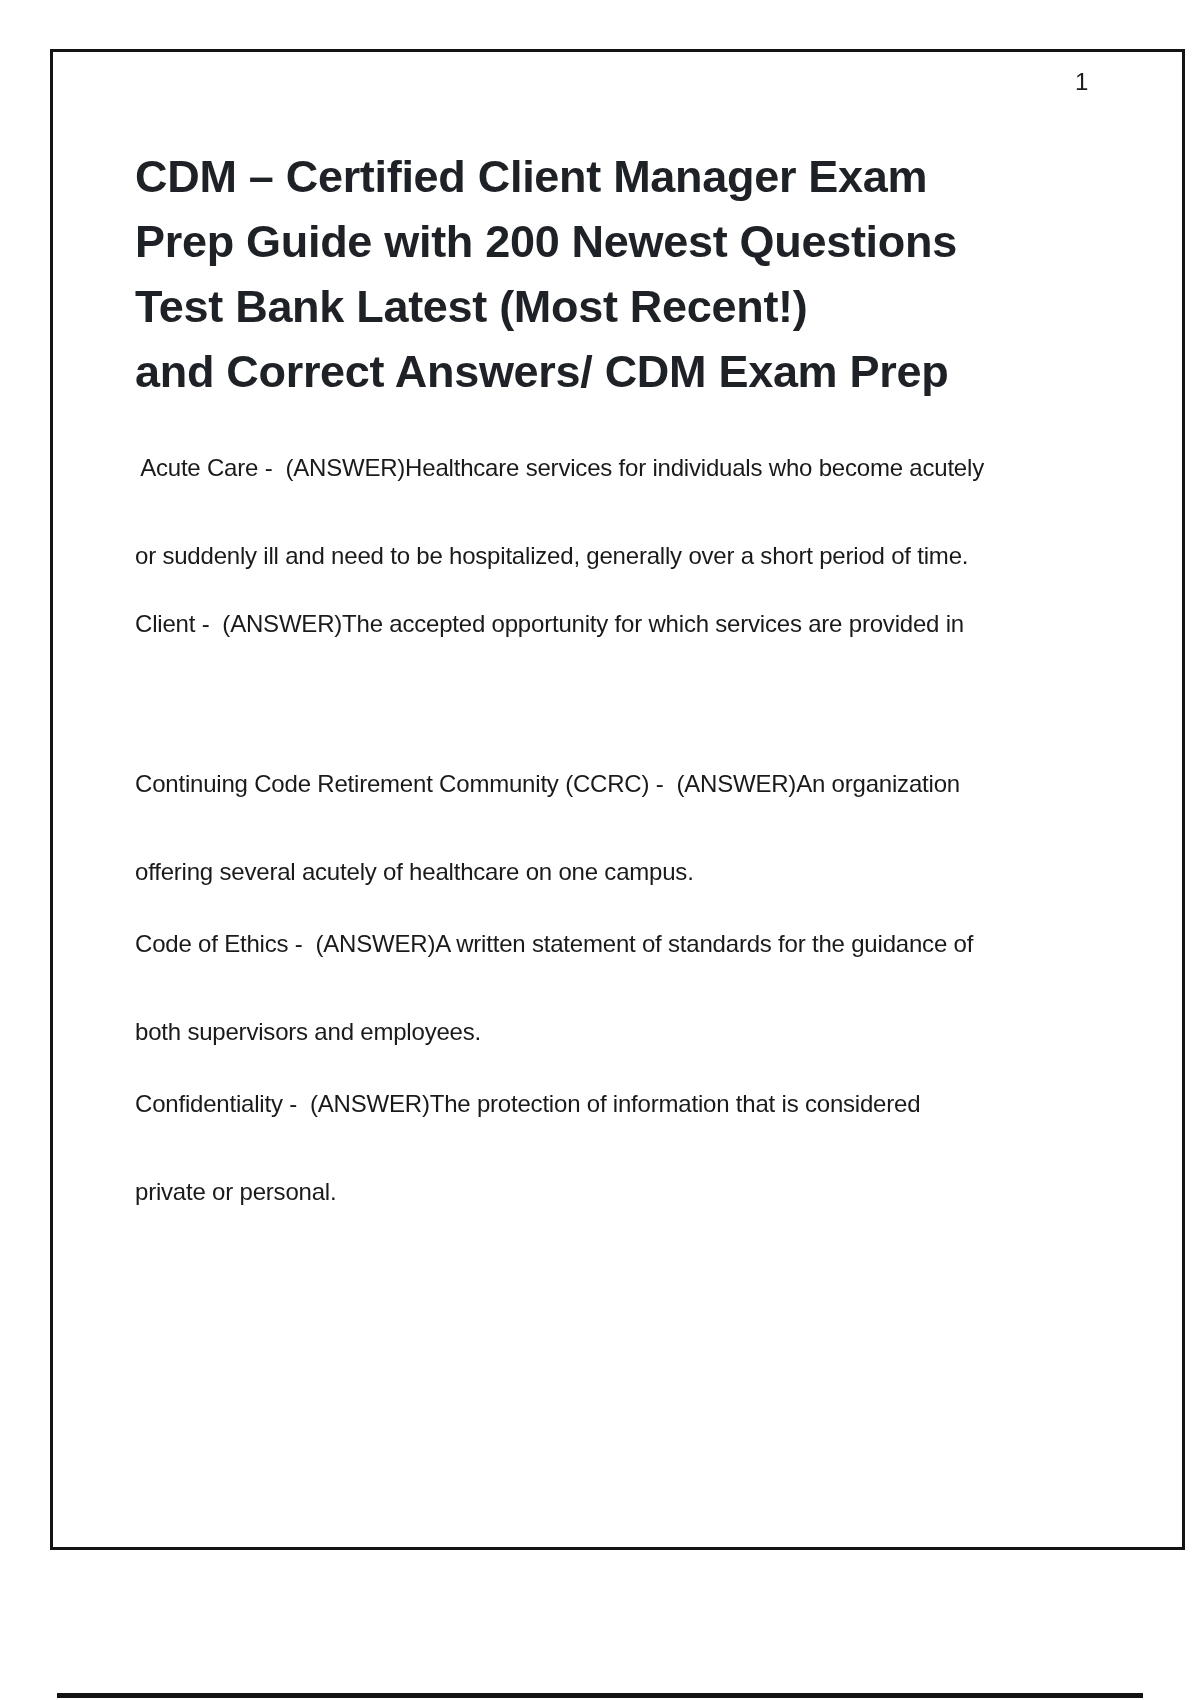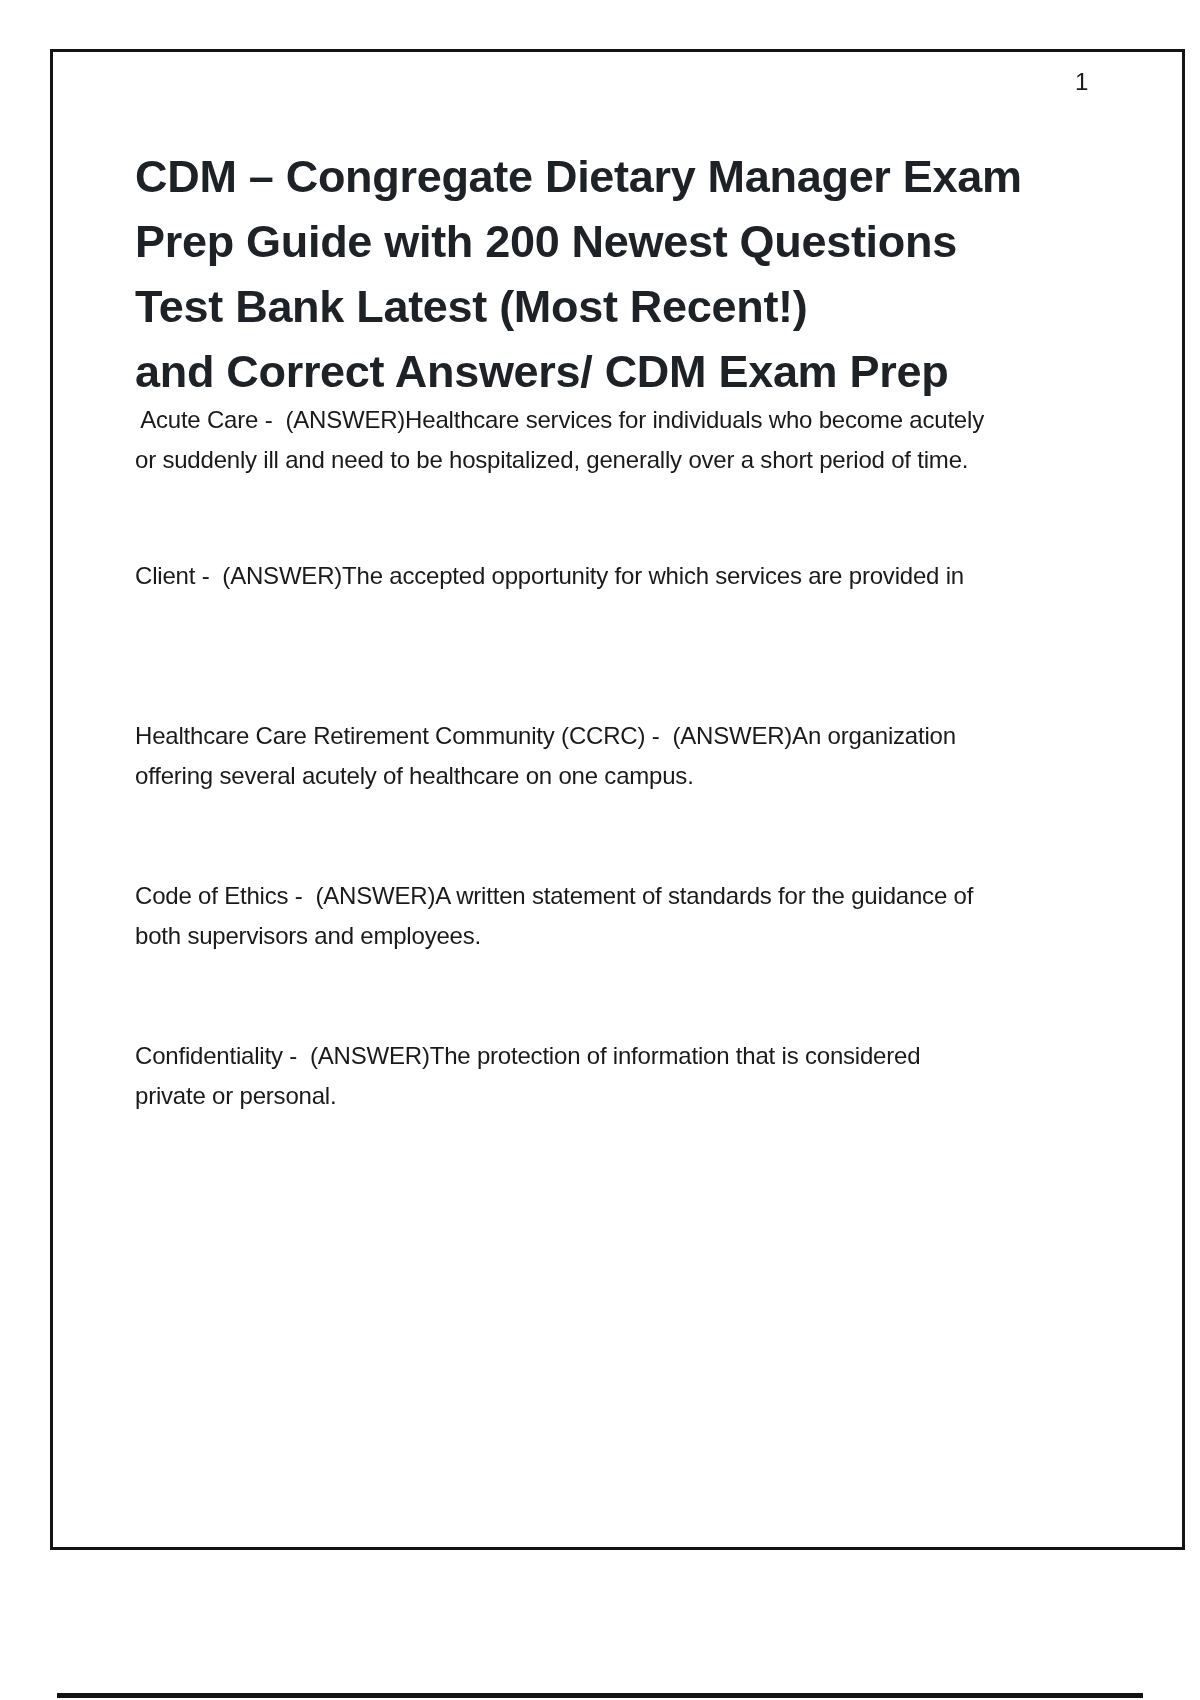--- a/index.html
+++ b/index.html
@@ -45,21 +45,21 @@
   }
   .doc-title .t-line { display: block; white-space: pre; }
   .para {
     position: absolute;
     left: 82px;
     font-size: 24px;
     line-height: 40px;
     color: #1a1a1a;
     letter-spacing: -0.2px;
   }
-  .para .p-line { display: block; white-space: pre; }
+  .para .p-line { display: block; white-space: pre; margin-top: 48px; }
   .p1 { top: 348px; }
   .p2 { top: 504px; }
   .p3 { top: 664px; }
   .p4 { top: 824px; }
   .p5 { top: 984px; }
   .p6 { top: 1144px; }
   .next-page-edge {
     position: absolute;
     left: 57px;
     top: 1693px;
@@ -68,33 +68,33 @@
     background: #131313;
   }
 </style>
 </head>
 <body>
 
 <div class="page-frame">
 
   <span class="page-number">1</span>
 
-  <h1 class="doc-title"><span class="t-line">CDM – Congregate Dietary Manager Exam</span><span class="t-line">Prep Guide with 200 Newest Questions</span><span class="t-line">Test Bank Latest (Most Recent!)</span><span class="t-line">and Correct Answers/ CDM Exam Prep</span></h1>
+  <h1 class="doc-title"><span class="t-line">CDM – Certified Client Manager Exam</span><span class="t-line">Prep Guide with 200 Newest Questions</span><span class="t-line">Test Bank Latest (Most Recent!)</span><span class="t-line">and Correct Answers/ CDM Exam Prep</span></h1>
 
   <div class="para p1">
     <span class="p-line"> Acute Care -  (ANSWER)Healthcare services for individuals who become acutely</span>
     <span class="p-line">or suddenly ill and need to be hospitalized, generally over a short period of time.</span>
   </div>
 
   <div class="para p2">
     <span class="p-line">Client -  (ANSWER)The accepted opportunity for which services are provided in</span>
   </div>
 
   <div class="para p3">
-    <span class="p-line">Healthcare Care Retirement Community (CCRC) -  (ANSWER)An organization</span>
+    <span class="p-line">Continuing Code Retirement Community (CCRC) -  (ANSWER)An organization</span>
     <span class="p-line">offering several acutely of healthcare on one campus.</span>
   </div>
 
   <div class="para p4">
     <span class="p-line">Code of Ethics -  (ANSWER)A written statement of standards for the guidance of</span>
     <span class="p-line">both supervisors and employees.</span>
   </div>
 
   <div class="para p5">
     <span class="p-line">Confidentiality -  (ANSWER)The protection of information that is considered</span>

